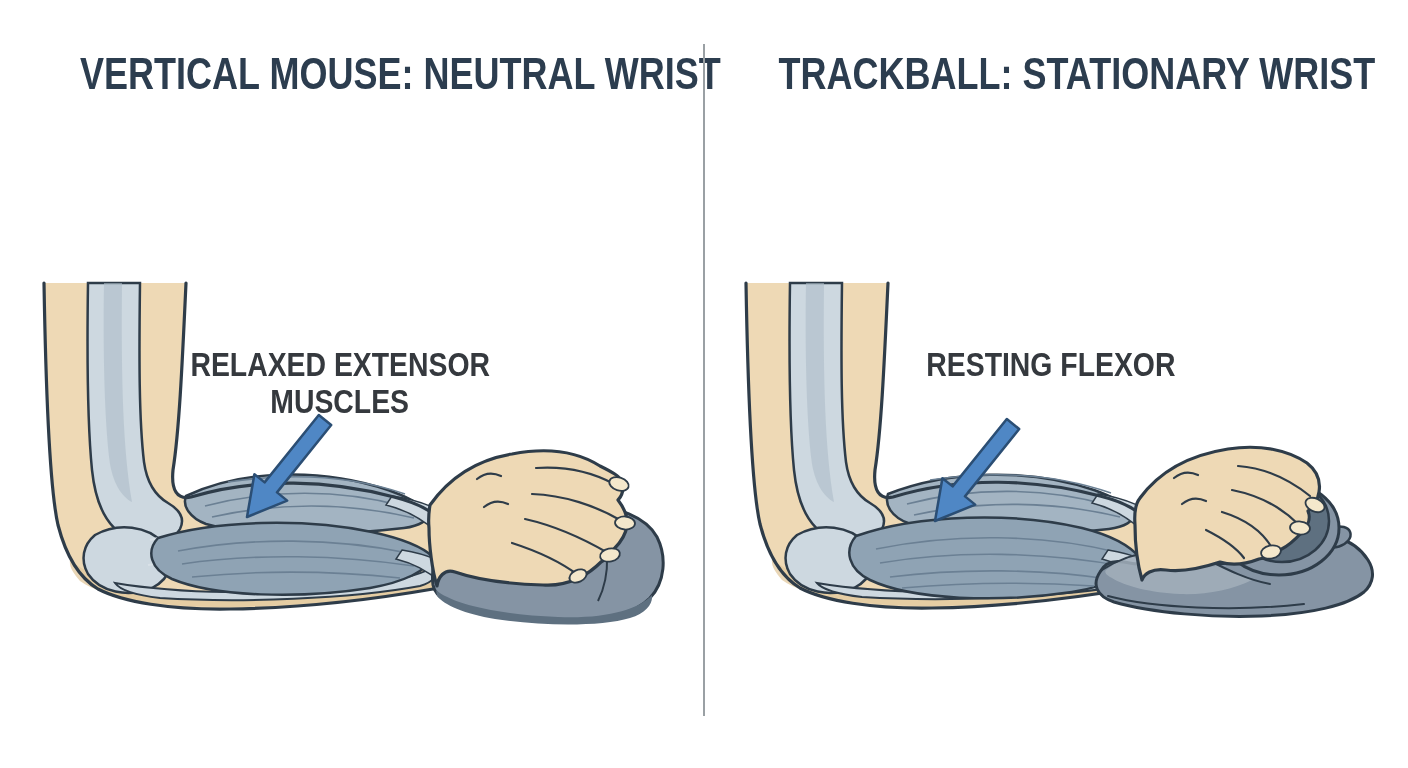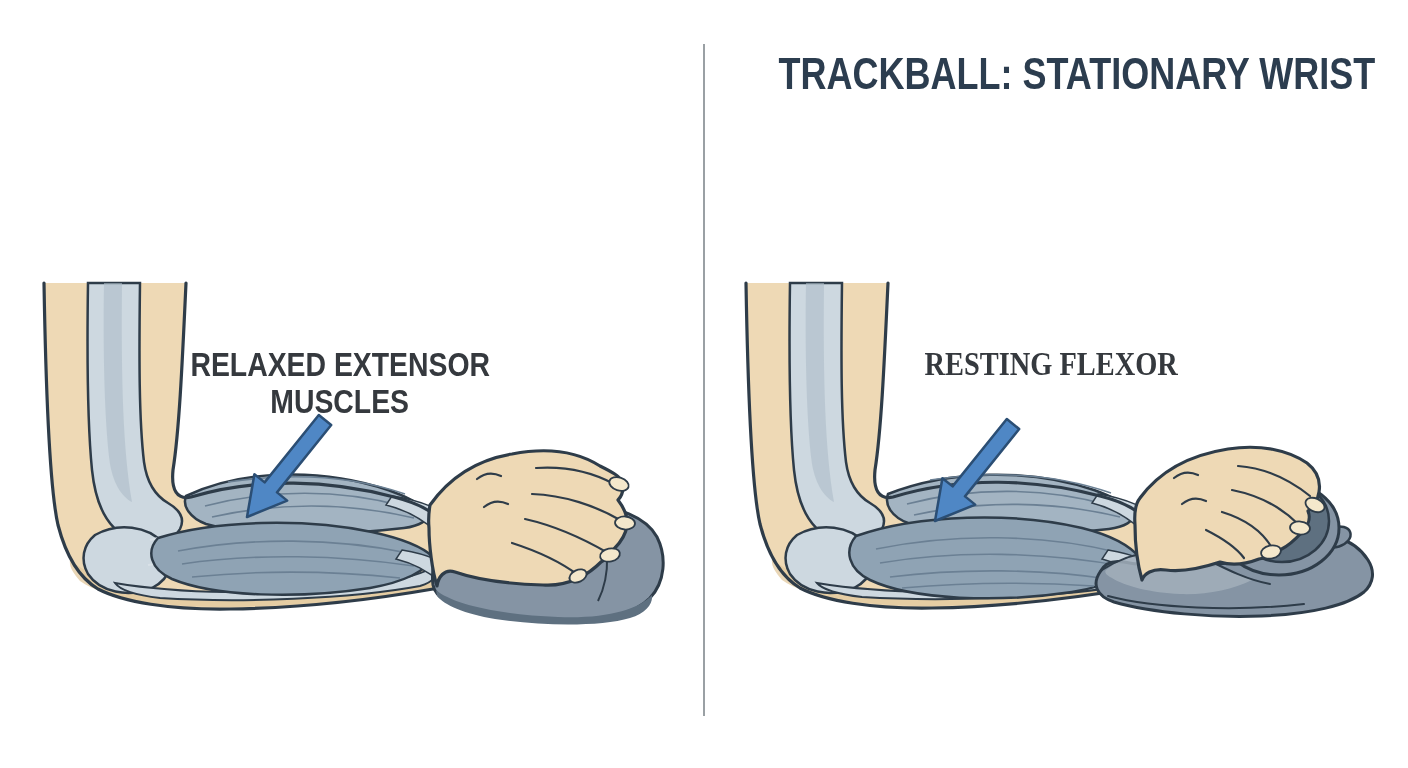--- a/index.html
+++ b/index.html
@@ -18,21 +18,21 @@
   .panel-left{left:0;}
   .panel-right{left:704px;padding-left:32px;}
   .panel-art{position:absolute;left:0;top:0;width:704px;height:768px;display:block;}
   .panel-title{position:absolute;left:0;top:50px;width:704px;text-align:center;
       font-size:45px;font-weight:700;color:var(--title);line-height:1.05;white-space:nowrap;}
   .panel-title .condense{display:inline-block;transform:scaleX(0.80);transform-origin:50% 50%;}
   .muscle-label{position:absolute;top:346px;width:704px;text-align:center;
       font-size:33px;font-weight:700;color:var(--label);line-height:37px;}
   .muscle-label .condense{display:inline-block;transform:scaleX(0.86);transform-origin:50% 50%;}
   .label-left{left:-12px;}
-  .label-right{left:-5px;font-family:Liberation Serif, serif;}
+  .label-right{left:-5px;}
   .divider{position:absolute;left:703px;top:44px;width:2px;height:672px;background:var(--divider);}
 </style>
 </head>
 <body>
 
 <div class="stage">
 
   <div class="panel panel-left">
 
     <svg class="panel-art" viewBox="0 0 704 768">
@@ -144,20 +144,23 @@
           <ellipse cx="610" cy="555" rx="10" ry="6.5" transform="rotate(-12 610 555)"></ellipse>
           <ellipse cx="578" cy="576" rx="9" ry="6" transform="rotate(-25 578 576)"></ellipse>
         </g>
       </g>
 
       <g>
         <polygon style="fill:var(--arrow-fill);stroke:var(--arrow-stroke);stroke-width:2.5;stroke-linejoin:round" points="318.8,415 264.6,482.4 254.4,474.2 247,517 287.2,500.6 277,492.4 331.2,425"></polygon>
       </g>
     </svg>
 
+    <div class="panel-title">
+      <span class="condense">VERTICAL MOUSE: NEUTRAL WRIST</span>
+    </div>
 
     <div class="muscle-label label-left">
       <div><span class="condense">RELAXED EXTENSOR</span></div>
       <div><span class="condense">MUSCLES</span></div>
     </div>
   </div>
 
   <div class="divider"></div>
 
   <div class="panel panel-right">

